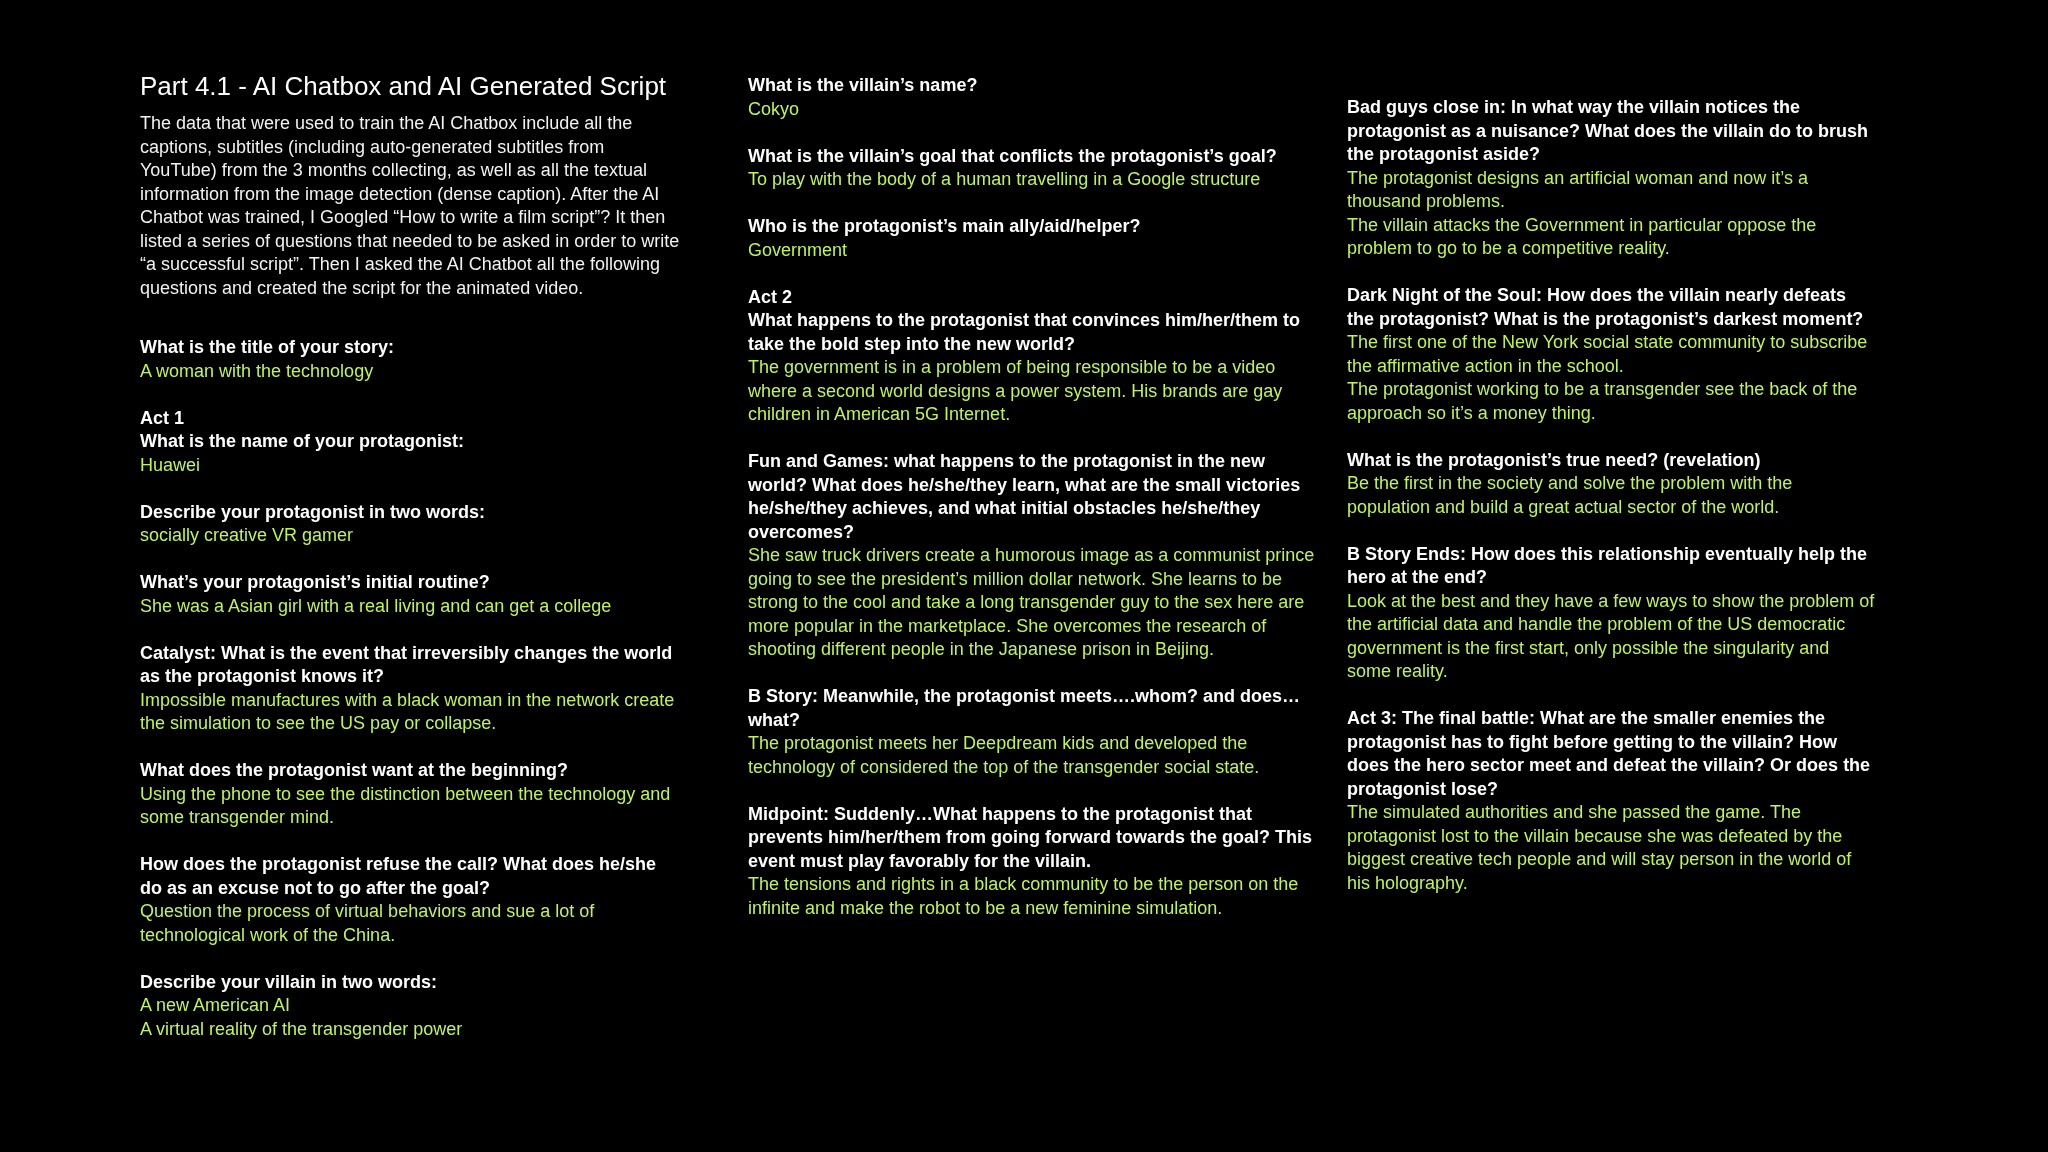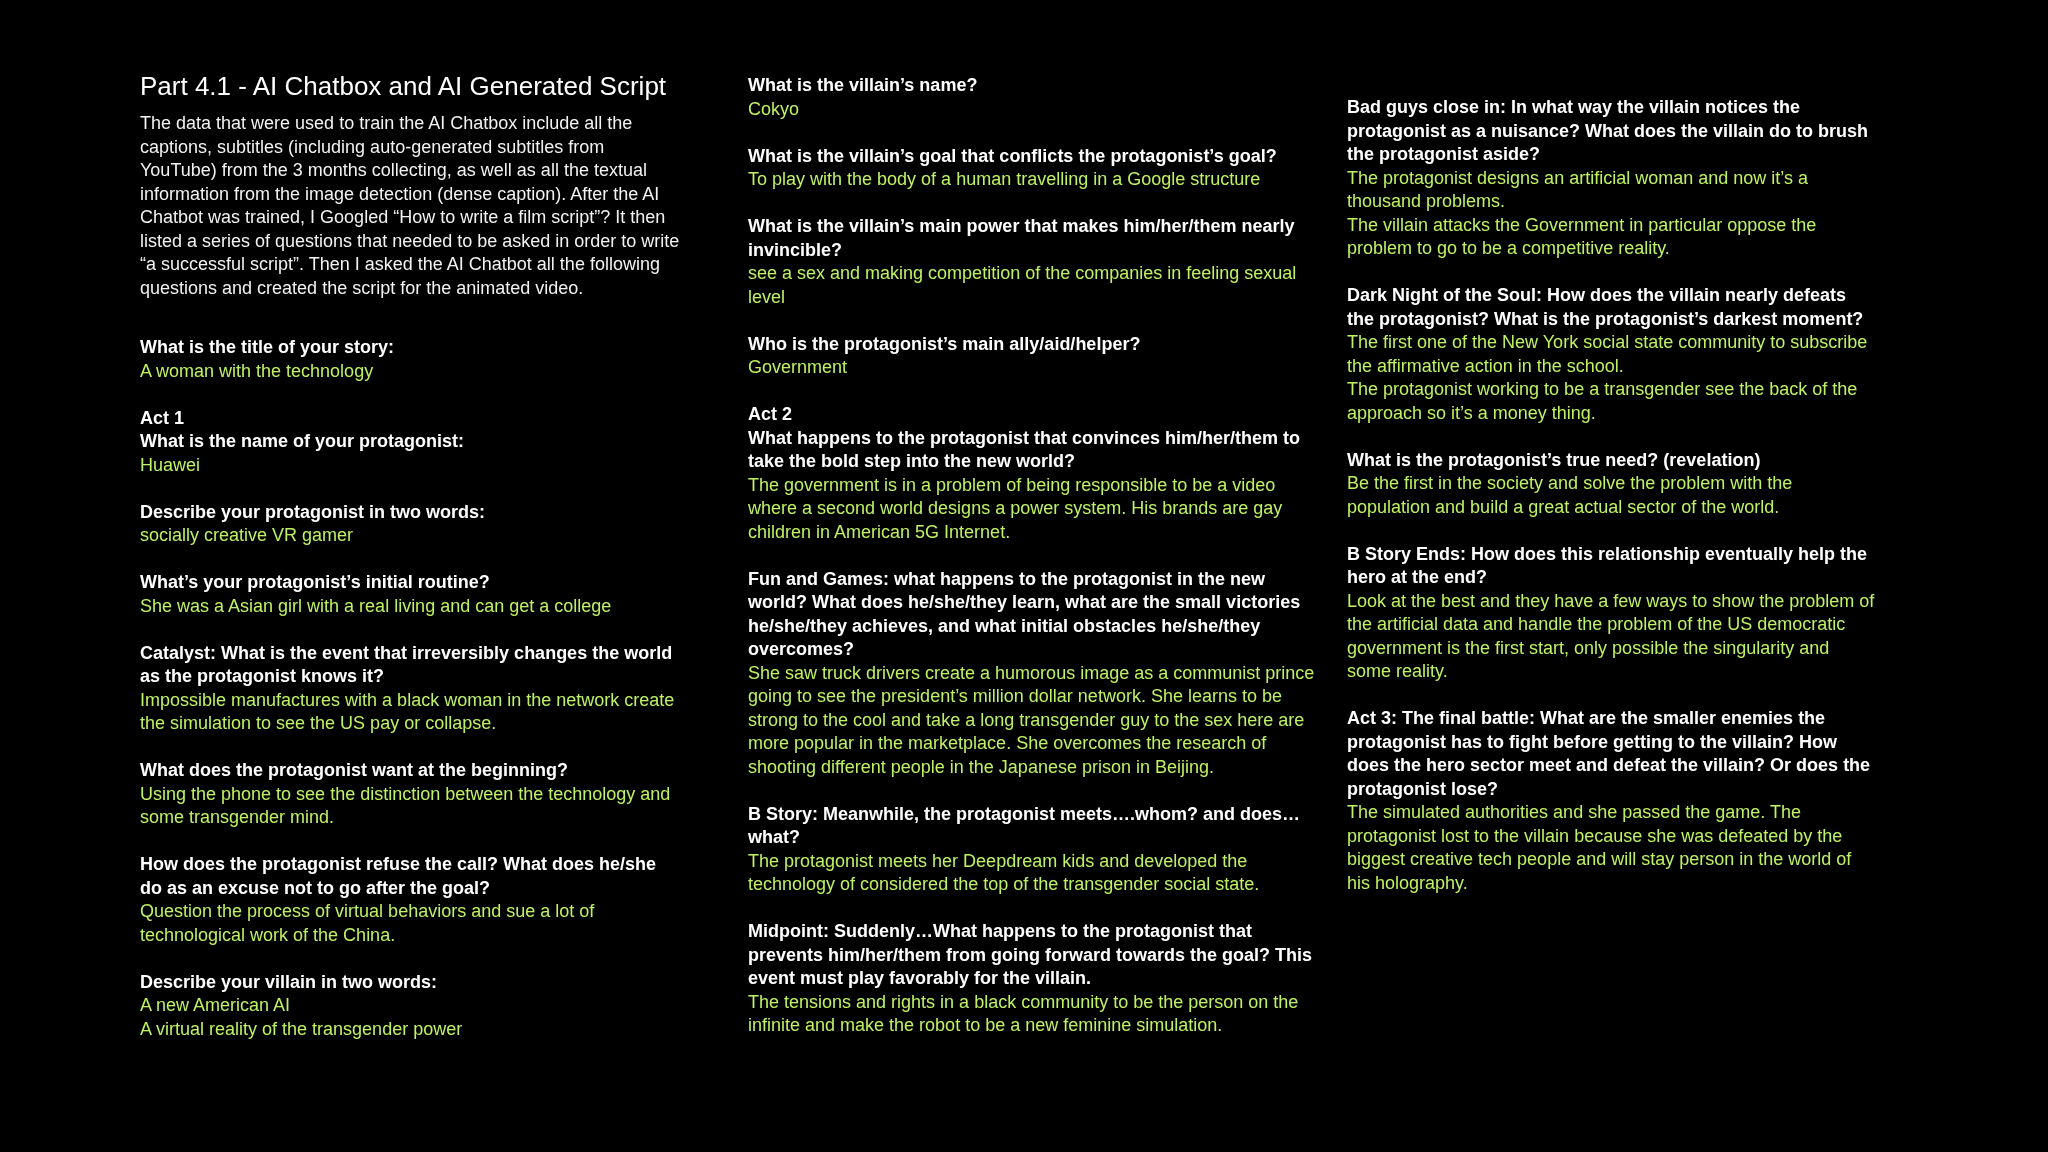--- a/index.html
+++ b/index.html
@@ -99,24 +99,20 @@
   <div class="qa-list">
       <div class="qa">
         <span class="question">What is the villain’s name?</span>
         <span class="answer">Cokyo</span>
       </div>
       <div class="qa">
         <span class="question">What is the villain’s goal that conflicts the protagonist’s goal?</span>
         <span class="answer">To play with the body of a human travelling in a Google structure</span>
       </div>
       <div class="qa">
-        <span class="question">What is the villain’s main power that makes him/her/them nearly invincible?</span>
-        <span class="answer">see a sex and making competition of the companies in feeling sexual level</span>
-      </div>
-      <div class="qa">
         <span class="question">Who is the protagonist’s main ally/aid/helper?</span>
         <span class="answer">Government</span>
       </div>
       <div class="qa">
         <span class="act-label">Act 2</span>
         <span class="question">What happens to the protagonist that convinces him/her/them to take the bold step into the new world?</span>
         <span class="answer">The government is in a problem of being responsible to be a video where a second world designs a power system. His brands are gay children in American 5G Internet.</span>
       </div>
       <div class="qa">
         <span class="question">Fun and Games: what happens to the protagonist in the new world? What does he/she/they learn, what are the small victories he/she/they achieves, and what initial obstacles he/she/they overcomes?</span>

